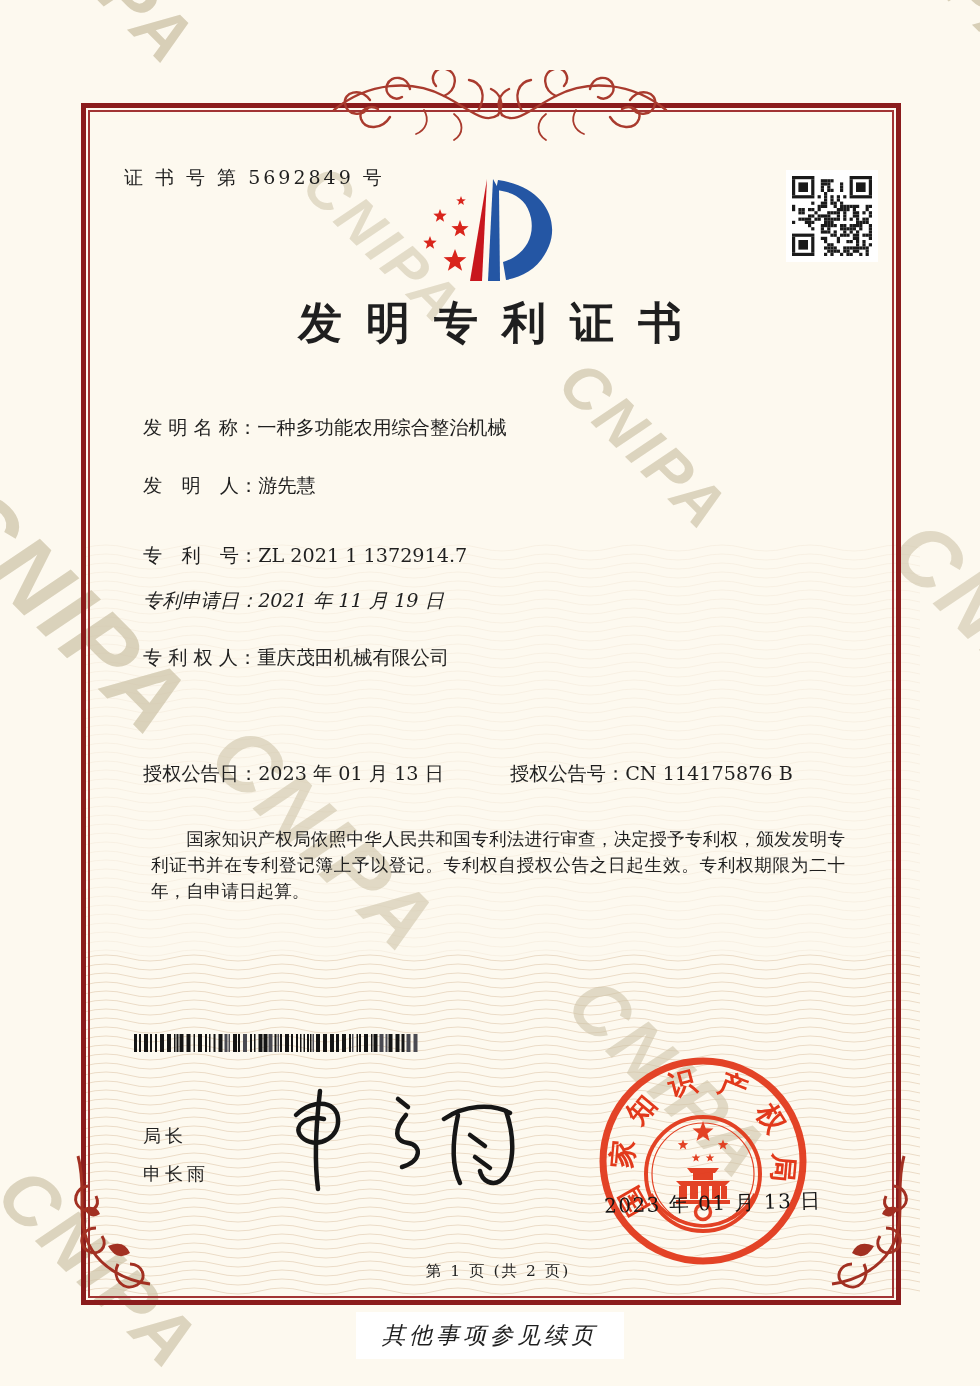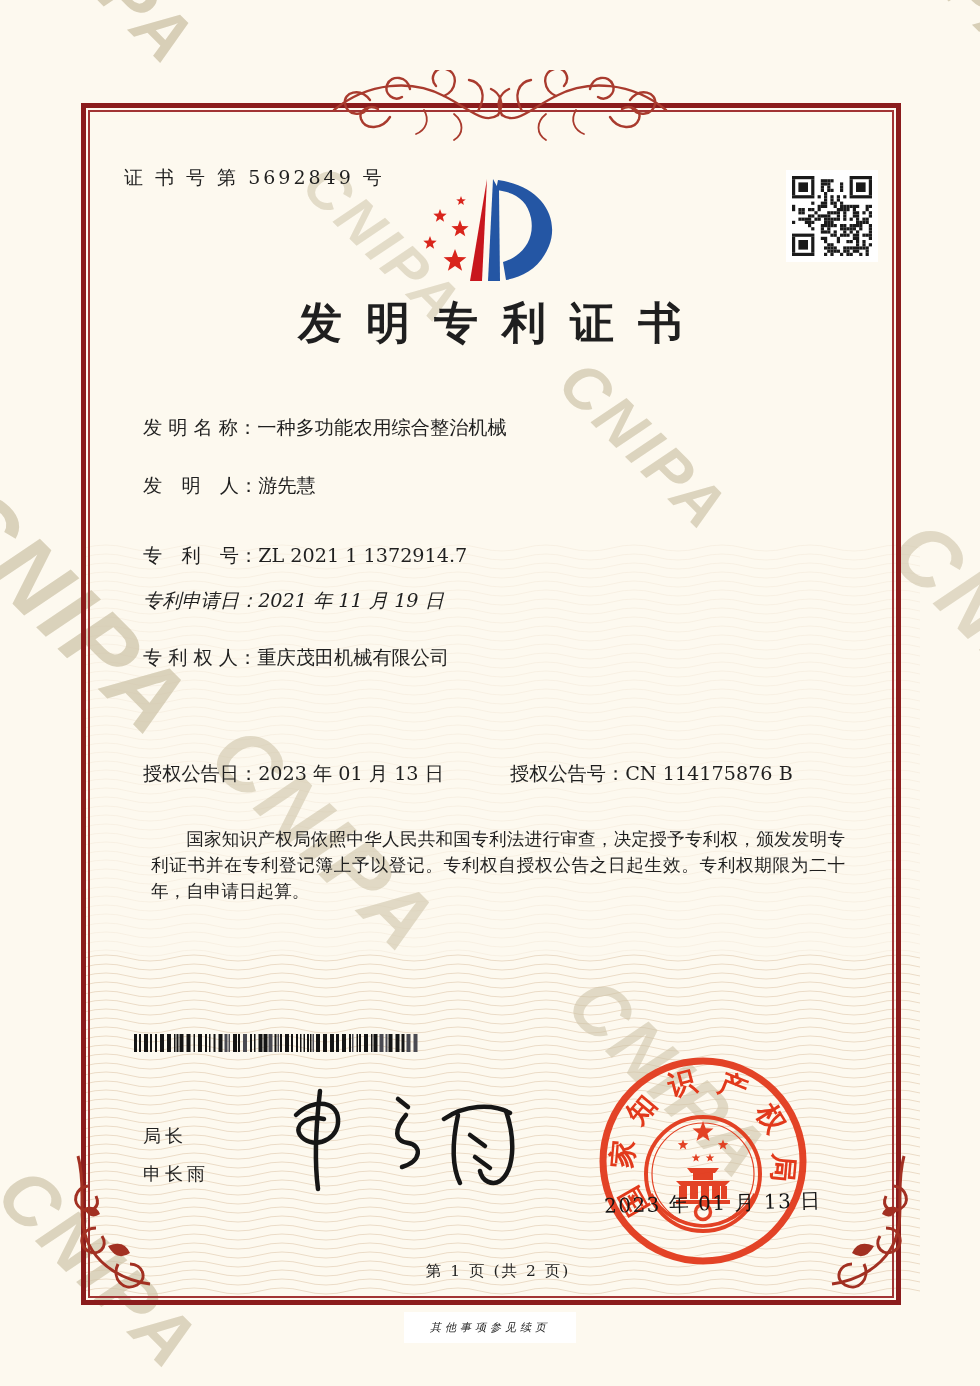--- a/index.html
+++ b/index.html
@@ -42,21 +42,21 @@
   }
   .paras p{margin:18px; text-indent:2em;}
   .paras p + p{margin-top:4px;}
   .signer{left:143px; font-size:18px; letter-spacing:4px;}
   .pageinfo{left:0; top:1261px; width:980px; text-align:center; font-size:15.5px; letter-spacing:2px;margin-left:8px;}
   .footnote{
     left:0; top:1312px; width:980px; text-align:center; z-index:4;
   }
   .footnote span{
     display:inline-block; background:#ffffff; padding:8px 26px;
-    font-size:11px; font-style:italic; letter-spacing:4px;
+    font-size:23px; font-style:italic; letter-spacing:4px;
   }
   .sealdate{
     left:604px; top:1190px; font-size:20px; letter-spacing:1.5px; z-index:5;
     transform:rotate(-1.5deg); color:#141414; white-space:nowrap;
   }
   .waves{position:absolute; z-index:0;}
   .orn{position:absolute; z-index:2;}
 </style>
 </head>
 <body>

